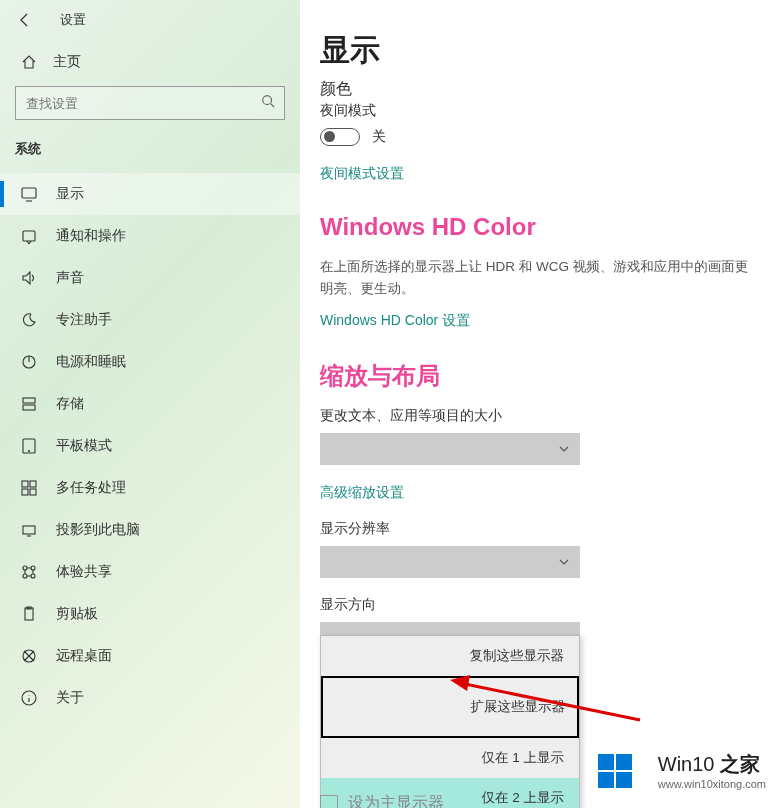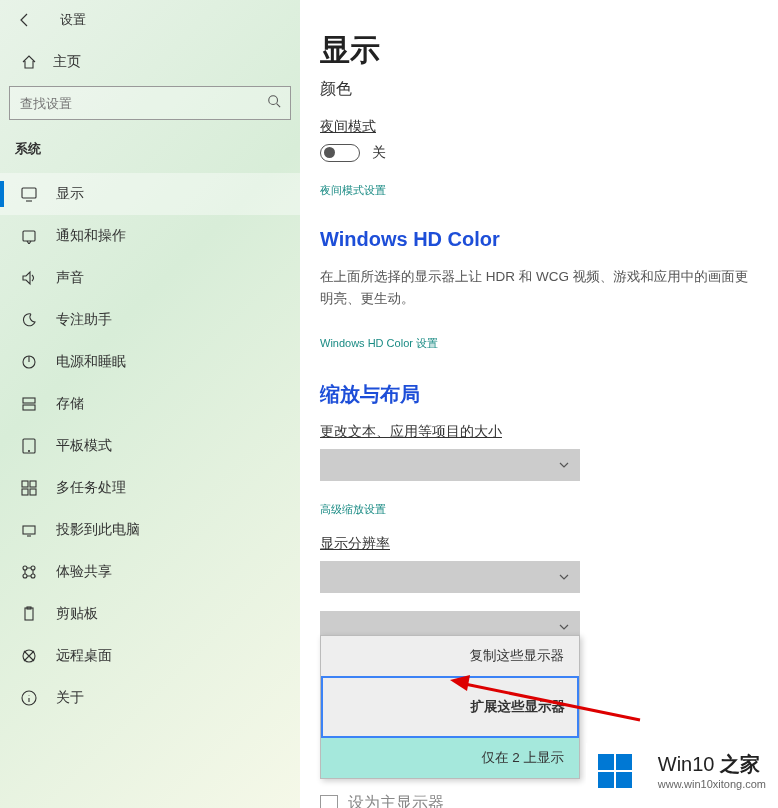--- a/index.html
+++ b/index.html
@@ -7,54 +7,54 @@
 
 .sidebar { width: 300px; height: 100%; background: linear-gradient(135deg, #e8f3e8 0%, #d8edd8 40%, #f5f8e8 100%); display: flex; flex-direction: column; }
 
 .top-row { display: flex; align-items: center; padding: 10px 15px 15px; gap: 25px; }
 .back-btn { width: 20px; height: 20px; display: flex; align-items: center; justify-content: center; cursor: pointer; }
 .top-title { font-size: 13px; color: #333; }
 
 .home-row { display: flex; padding: 8px 20px 15px; gap: 15px; }
 .home-label { font-size: 14px; color: #333; }
 
-.search-wrap { margin: 0 9px 20px; position: relative; }
+.search-wrap { margin: 0 15px 20px; position: relative; }
 .search-input { width: 100%; height: 34px; border: 1px solid #999; background: rgba(255,255,255,0.3); padding: 0 32px 0 10px; font-size: 13px; color: #555; outline: none; }
 .search-icon { position: absolute; right: 10px; top: 50%; transform: translateY(-50%); color: #666; }
 
 .section-label { font-size: 13px; font-weight: bold; padding: 0 15px 15px; color: #333; }
 
 .nav-list { flex: 1; overflow-y: auto; }
 .nav-item { display: flex; align-items: center; padding: 12px 20px; gap: 18px; cursor: pointer; position: relative; }
 .nav-item.active::before { content: ""; position: absolute; left: 0; top: 8px; bottom: 8px; width: 4px; background: #0078d4; }
 .nav-item.active { background: rgba(255,255,255,0.4); }
 .nav-icon { width: 18px; height: 18px; display: flex; align-items: center; justify-content: center; color: #333; flex-shrink: 0; }
 .nav-label { font-size: 14px; color: #333; }
 
 .main { flex: 1; padding: 30px 20px 0 20px; overflow-y: hidden; position: relative; }
 .h1 { font-size: 30px; font-weight: 600; margin-bottom: 8px; color: #222; }
-.sub { font-size: 16px; color: #333; margin-bottom: 18px; }
-
-.field-label { font-size: 14px; color: #333; margin-bottom: 8px; text-decoration: underline; }
+.sub { font-size: 16px; color: #333; margin-bottom: 2px; }
+
+.field-label { font-size: 14px; color: #333; margin-bottom: 8px; }
 .toggle-wrap { display: flex; align-items: center; gap: 12px; margin-bottom: 18px; }
 .toggle { width: 40px; height: 18px; border: 1px solid #555; border-radius: 10px; position: relative; cursor: pointer; }
 .toggle::after { content: ""; position: absolute; left: 3px; top: 2px; width: 11px; height: 11px; border-radius: 50%; background: #555; }
 .toggle-text { font-size: 14px; color: #333; }
 
-.link { color: #1a8b84; font-size: 11px; cursor: pointer; display: inline-block; margin-bottom: 30px; }
-
-.h2 { font-size: 20px; font-weight: 600; margin-bottom: 15px; color: #1d4ed8; }
-.desc { font-size: 13.5px; color: #555; line-height: 1.6; margin-bottom: 24px; max-width: 430px; }
+.link { color: #1a8b84; font-size: 14px; cursor: pointer; display: inline-block; margin-bottom: 30px; }
+
+.h2 { font-size: 24px; font-weight: 600; margin-bottom: 15px; color: #ec4899; }
+.desc { font-size: 13.5px; color: #555; line-height: 1.6; margin-bottom: 12px; max-width: 430px; }
 
 .select-box { width: 260px; height: 32px; background: #ccc; border: none; margin-bottom: 18px; display: flex; align-items: center; justify-content: flex-end; padding-right: 10px; cursor: pointer; }
 .chev { color: #555; }
 
 .dropdown { position: absolute; left: 20px; width: 260px; background: #eee; border: 1px solid #bbb; box-shadow: 2px 2px 6px rgba(0,0,0,0.2); text-align: right; }
 .dd-item { padding: 10px 14px; font-size: 13.5px; color: #333; cursor: pointer; border: 1px solid transparent; }
-.dd-item.focused { border: 2px solid #3b82f6; padding: 20px 12px; font-weight: bold; }
+.dd-item.focused { border: 2px solid #000000; padding: 20px 12px; }
 .dd-item.active { background: #a5e8dc; padding-left: 16px; }
 
 .checkbox-row { display: flex; align-items: center; gap: 10px; margin-top: 15px; color: #888; }
 .checkbox { width: 18px; height: 18px; border: 1px solid #999; }
 
 .watermark { position: absolute; right: 0; bottom: 10px; display: flex; align-items: center; gap: 26px; background: #fff; padding: 8px 12px; }
 .wm-logo { width: 34px; height: 34px; display: grid; grid-template-columns: 1fr 1fr; grid-template-rows: 1fr 1fr; gap: 2px; }
 .wm-logo > div { background: #0078d4; }
 .wm-txt { display: flex; flex-direction: column; }
 .wm-main { font-size: 20px; font-weight: 500; color: #222; }
@@ -246,29 +246,31 @@
   </div>
   <span class="link" style="margin-bottom:18px">高级缩放设置</span>
 
   <div class="field-label">显示分辨率</div>
   <div class="select-box">
     <svg class="chev" width="12" height="12" viewBox="0 0 12 12" fill="none" stroke="#555" stroke-width="1.2">
         <path d="M2 4 L6 8 L10 4"></path>
       </svg>
   </div>
 
+  <div class="field-label">显示方向</div>
   <div class="select-box">
     <svg class="chev" width="12" height="12" viewBox="0 0 12 12" fill="none" stroke="#555" stroke-width="1.2">
         <path d="M2 4 L6 8 L10 4"></path>
       </svg>
   </div>
 
   <div class="dropdown" style="top:635px;">
       <div class="dd-item">复制这些显示器</div>
       <div class="dd-item focused">扩展这些显示器</div>
+      <div class="dd-item">仅在 1 上显示</div>
       <div class="dd-item active">仅在 2 上显示</div>
     </div>
 
   <div class="checkbox-row" style="position:absolute; top:778px; left:20px;">
     <div class="checkbox"></div>
     <span>设为主显示器</span>
   </div>
 
   <svg class="arrow-annot" style="left:145px; top:665px;" width="200" height="60" viewBox="0 0 200 60">
     <line x1="195" y1="55" x2="15" y2="18" stroke="#d00" stroke-width="3"></line>

